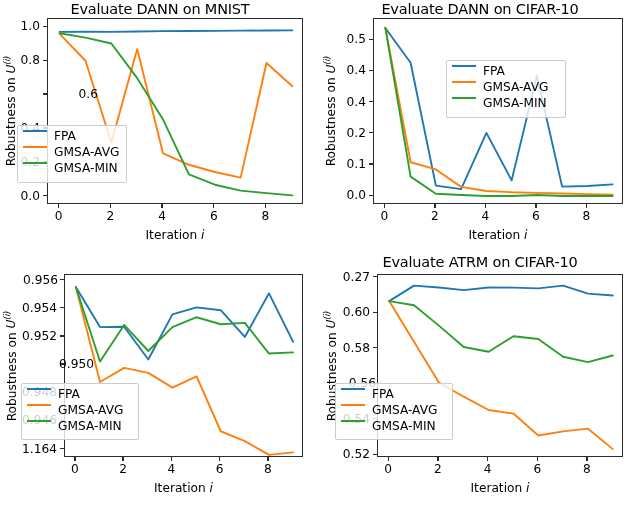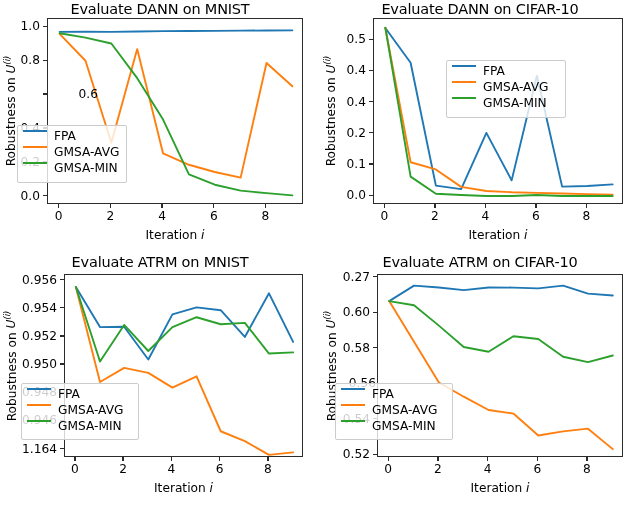--- a/index.html
+++ b/index.html
@@ -211,42 +211,41 @@
           <span class="legend-swatch" style="background: rgb(255, 127, 14);"></span>
           <span class="legend-label">GMSA-AVG</span>
         </div>
         <div class="legend-row">
           <span class="legend-swatch" style="background: rgb(44, 160, 44);"></span>
           <span class="legend-label">GMSA-MIN</span>
         </div>
       </div>
     </div>
     <div class="panel" style="left: 0px; top: 253px;">
-      <div class="panel-title">Evaluate ATRM on MNIST</div>
       <div class="axes" style="left: 64px; top: 21px; width: 239px; height: 183px;">
         <svg width="239" height="183" viewBox="0 0 239 183">
           <polyline points="10.86,11.97 35.01,52.08 59.15,51.80 83.29,84.46 107.43,39.42 131.57,32.38 155.71,35.19 179.85,61.94 203.99,18.30 228.14,66.87" fill="none" stroke="#1f77b4" stroke-width="1.9" stroke-linejoin="round" stroke-linecap="round"></polyline>
           <polyline points="10.86,11.97 35.01,106.98 59.15,92.91 83.29,97.83 107.43,112.62 131.57,101.35 155.71,156.25 179.85,166.11 203.99,179.90 228.14,177.37" fill="none" stroke="#ff7f0e" stroke-width="1.9" stroke-linejoin="round" stroke-linecap="round"></polyline>
           <polyline points="10.86,11.97 35.01,86.57 59.15,49.97 83.29,76.02 107.43,52.08 131.57,42.23 155.71,49.27 179.85,47.86 203.99,78.55 228.14,77.42" fill="none" stroke="#2ca02c" stroke-width="1.9" stroke-linejoin="round" stroke-linecap="round"></polyline>
         </svg>
       </div>
       <div class="tickmark-y" style="left: 60.4px; top: 194.904px;"></div>
       <div class="ytick" style="left: 0px; width: 57px; top: 195.554px;">1.164</div>
       <div class="tickmark-y" style="left: 60.4px; top: 166.75px;"></div>
       <div class="ytick" style="left: 0px; width: 57px; top: 167.4px;">0.946</div>
       <div class="tickmark-y" style="left: 60.4px; top: 138.596px;"></div>
       <div class="ytick" style="left: 0px; width: 57px; top: 139.246px;">0.948</div>
       <div class="tickmark-y" style="left: 60.4px; top: 110.442px;"></div>
-      <div class="ytick" style="left: 0px; width: 57px; top: 111.092px;">0.950</div>
+      <div class="ytick" style="left: 0px; width: 57px; top: 111.092px; padding-left: 37px;">0.950</div>
       <div class="tickmark-y" style="left: 60.4px; top: 82.2885px;"></div>
       <div class="ytick" style="left: 0px; width: 57px; top: 82.9385px;">0.952</div>
       <div class="tickmark-y" style="left: 60.4px; top: 54.1346px;"></div>
       <div class="ytick" style="left: 0px; width: 57px; top: 54.7846px;">0.954</div>
       <div class="tickmark-y" style="left: 60.4px; top: 25.9808px;"></div>
-      <div class="ytick" style="left: 0px; width: 57px; top: 26.6308px;">0.956</div>
+      <div class="ytick" style="left: 12px; width: 57px; top: 26.6308px; text-align: center;">0.956</div>
       <div class="tickmark-x" style="left: 74.2136px; top: 204px;"></div>
       <div class="xtick" style="left: 74.8636px; top: 209px;">0</div>
       <div class="tickmark-x" style="left: 122.496px; top: 204px;"></div>
       <div class="xtick" style="left: 123.146px; top: 209px;">2</div>
       <div class="tickmark-x" style="left: 170.779px; top: 204px;"></div>
       <div class="xtick" style="left: 171.429px; top: 209px;">4</div>
       <div class="tickmark-x" style="left: 219.062px; top: 204px;"></div>
       <div class="xtick" style="left: 219.712px; top: 209px;">6</div>
       <div class="tickmark-x" style="left: 267.345px; top: 204px;"></div>
       <div class="xtick" style="left: 267.995px; top: 209px;">8</div>

